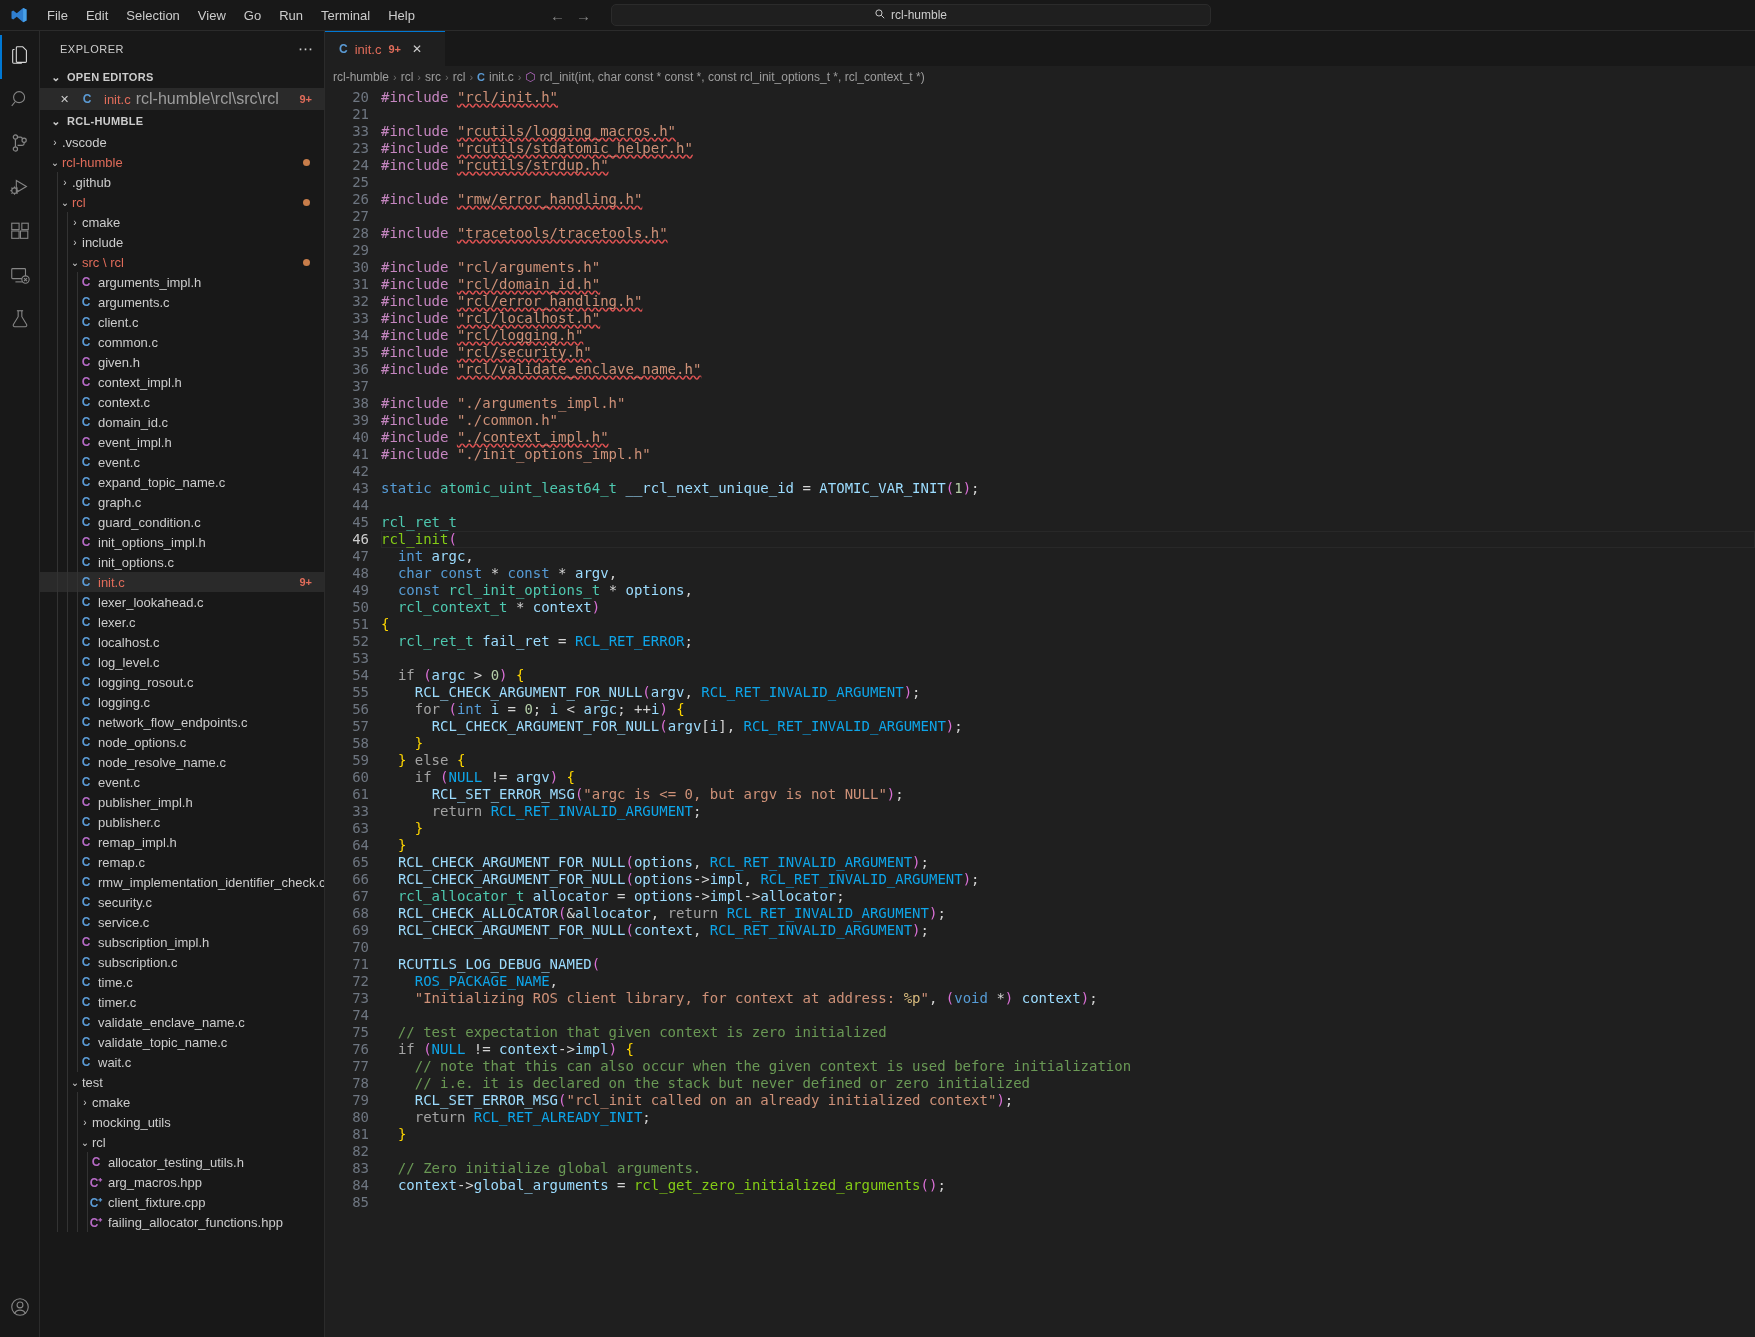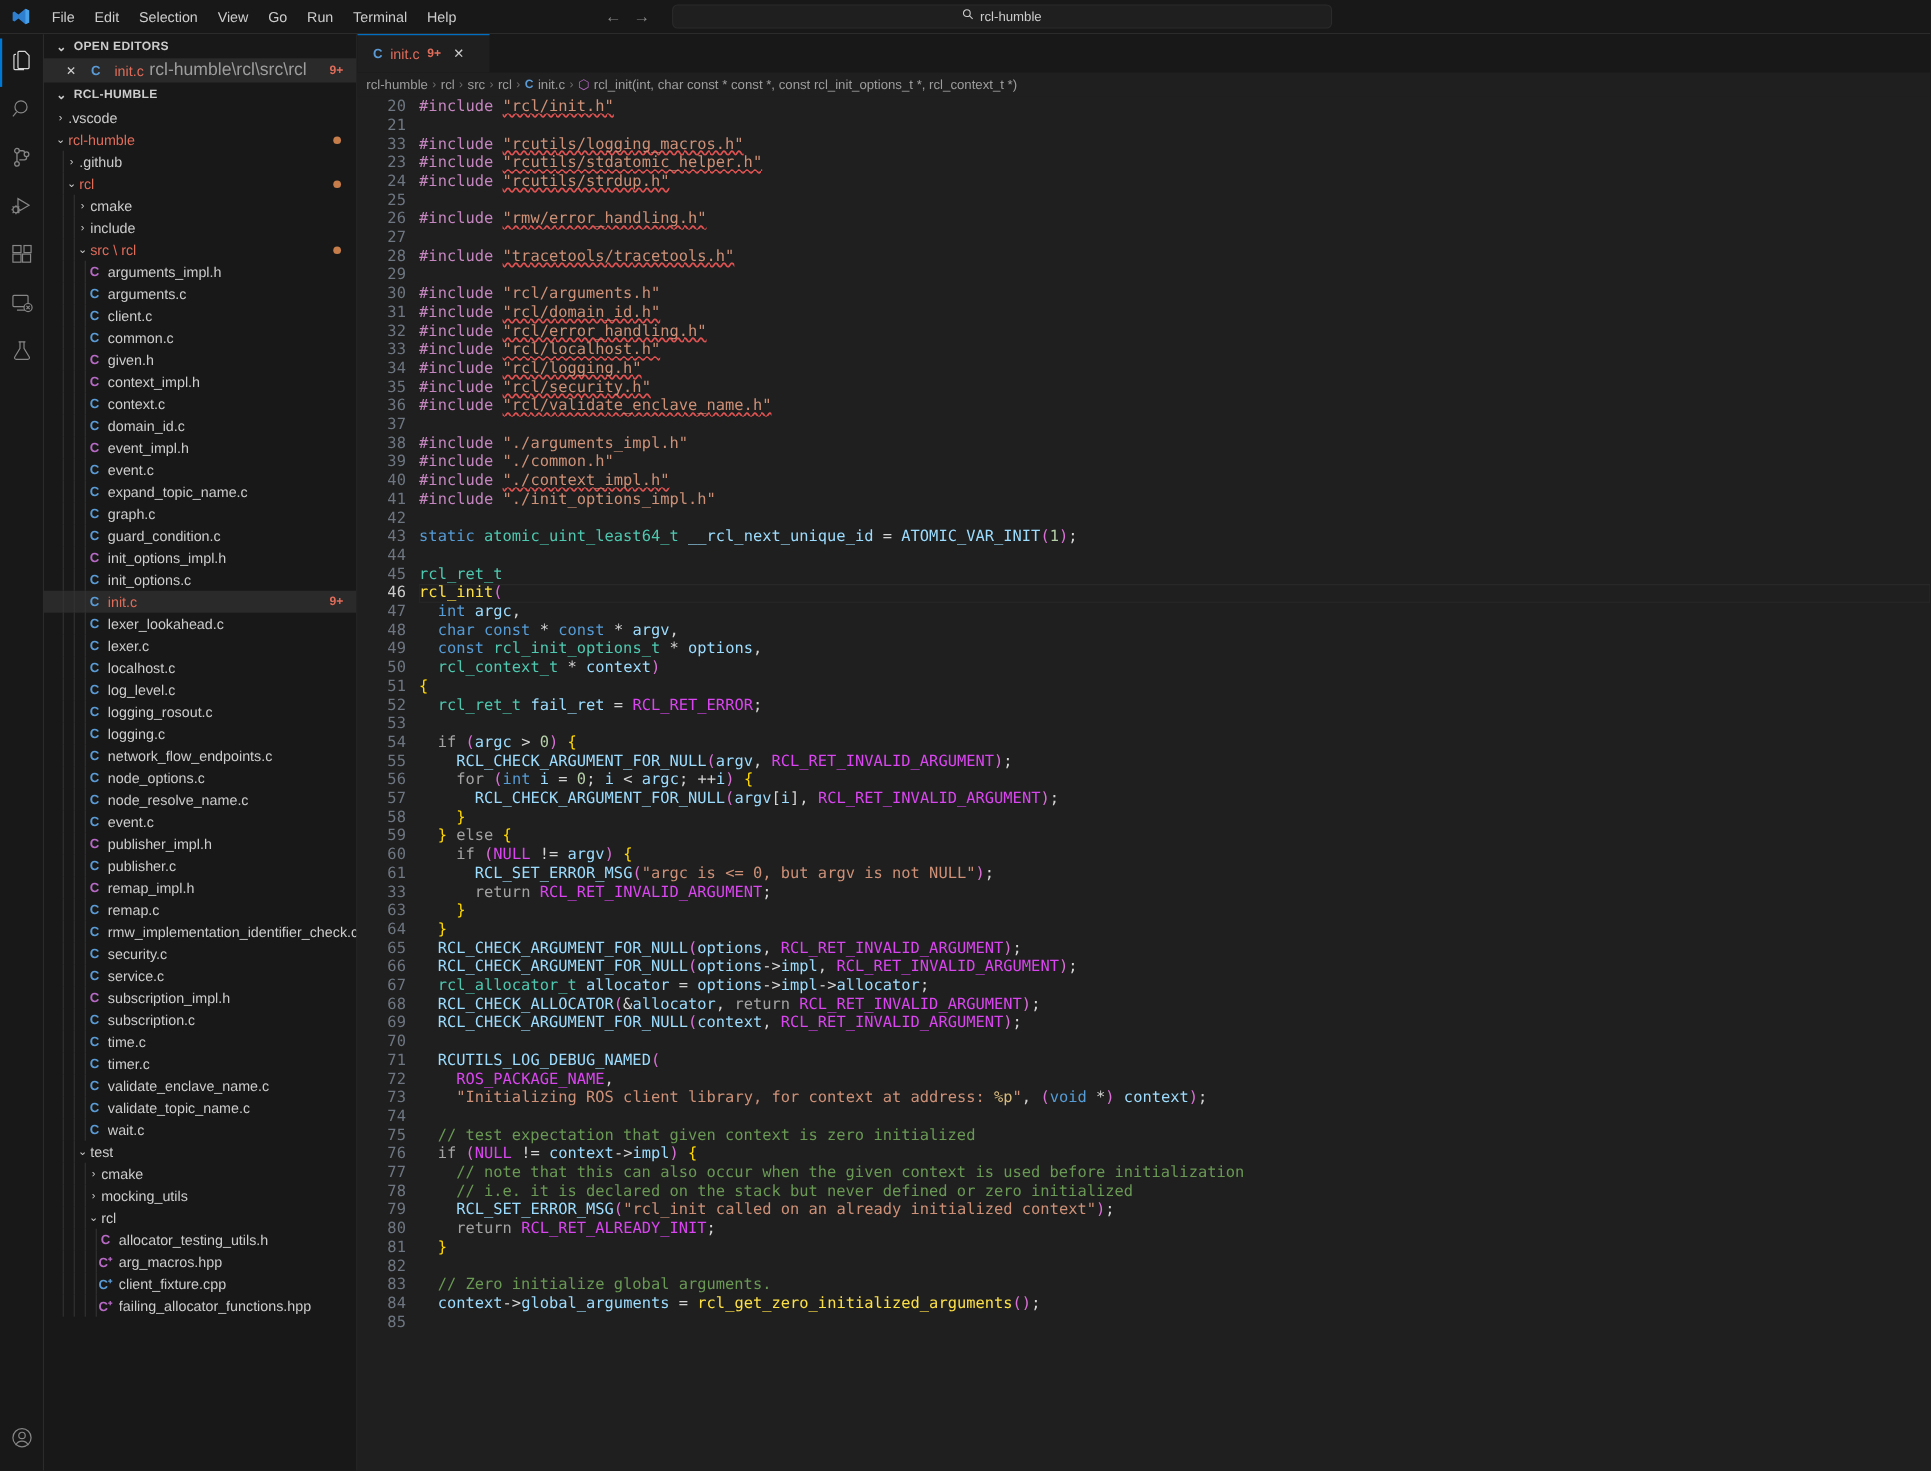--- a/index.html
+++ b/index.html
@@ -148,24 +148,24 @@
   .codecol .line { height: 17px; }
   .codecol .line.current { background: #1f1f1f; box-shadow: inset 0 0 0 1px #282828; }
 
   
   .t-pre   { color: #c586c0; }
   .t-str   { color: #ce9178; }
   .t-cmt   { color: #6a9955; }
   .t-kw    { color: #569cd6; }
   .t-kw2   { color: #a3a3a3; }
   .t-type  { color: #4ec9b0; }
-  .t-fn    { color: #fde047; }
+  .t-fn    { color: #84cc16; }
   .t-var   { color: #9cdcfe; }
   .t-num   { color: #b5cea8; }
-  .t-const { color: #d946ef; }
+  .t-const { color: #0ea5e9; }
   .t-plain { color: #d4d4d4; }
   .t-macro { color: #9cdcfe; }
   .t-br1   { color: #ffd700; }
   .t-br2   { color: #da70d6; }
   .t-esc   { color: #d7ba7d; }
   .squiggle {
     text-decoration: underline wavy #e05252;
     text-decoration-skip-ink: none;
   }
 </style>
@@ -279,20 +279,24 @@
             <circle cx="12" cy="12" r="9"></circle>
               <circle cx="12" cy="9.8" r="3.2"></circle>
             <path d="M5.8 19.4a6.8 6.8 0 0 1 12.4 0"></path>
           </svg>
         </span>
       </div>
     </div>
   </div>
 
   <div class="sidebar">
+    <div class="sb-header">
+      <span class="sb-title">EXPLORER</span>
+      <span class="sb-dots">⋯</span>
+    </div>
 
     <div class="section-header">
       <span class="chev">⌄</span>
       <span>OPEN EDITORS</span>
     </div>
 
     <div class="open-editor-row">
       <span class="oe-close">✕</span>
       <span class="fileicon ic-c">C</span>
       <span class="oe-name">init.c</span>

